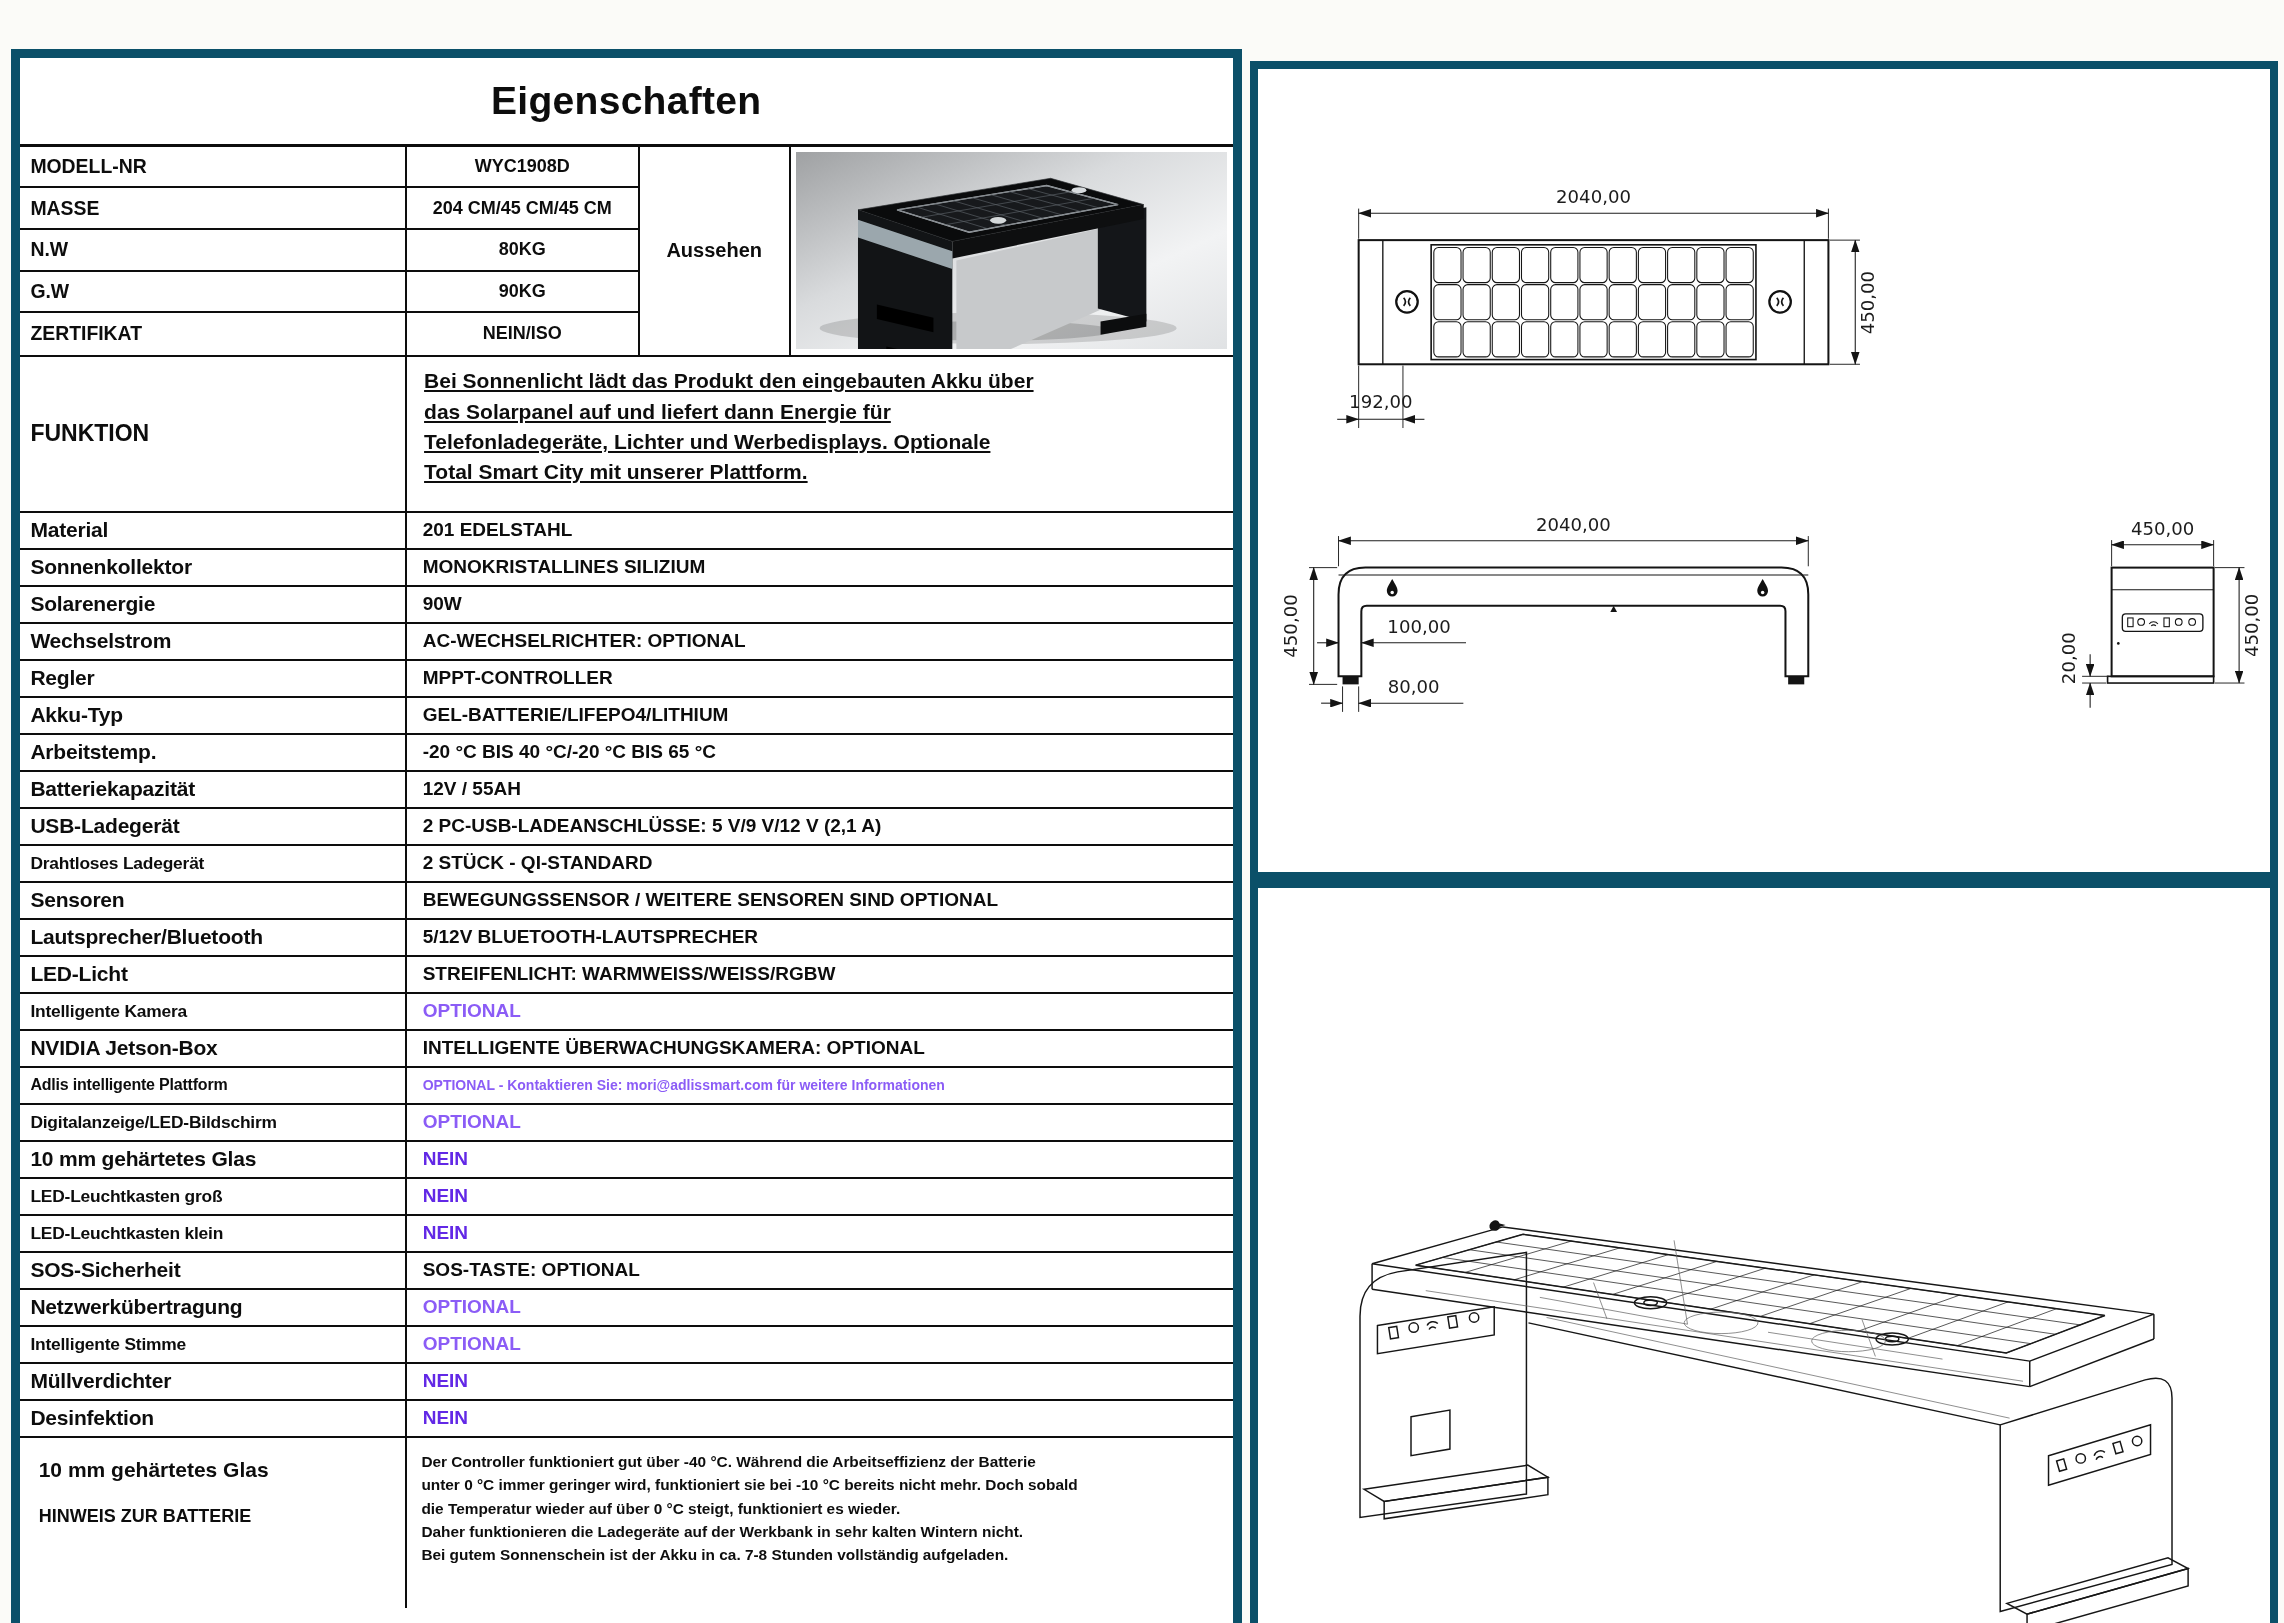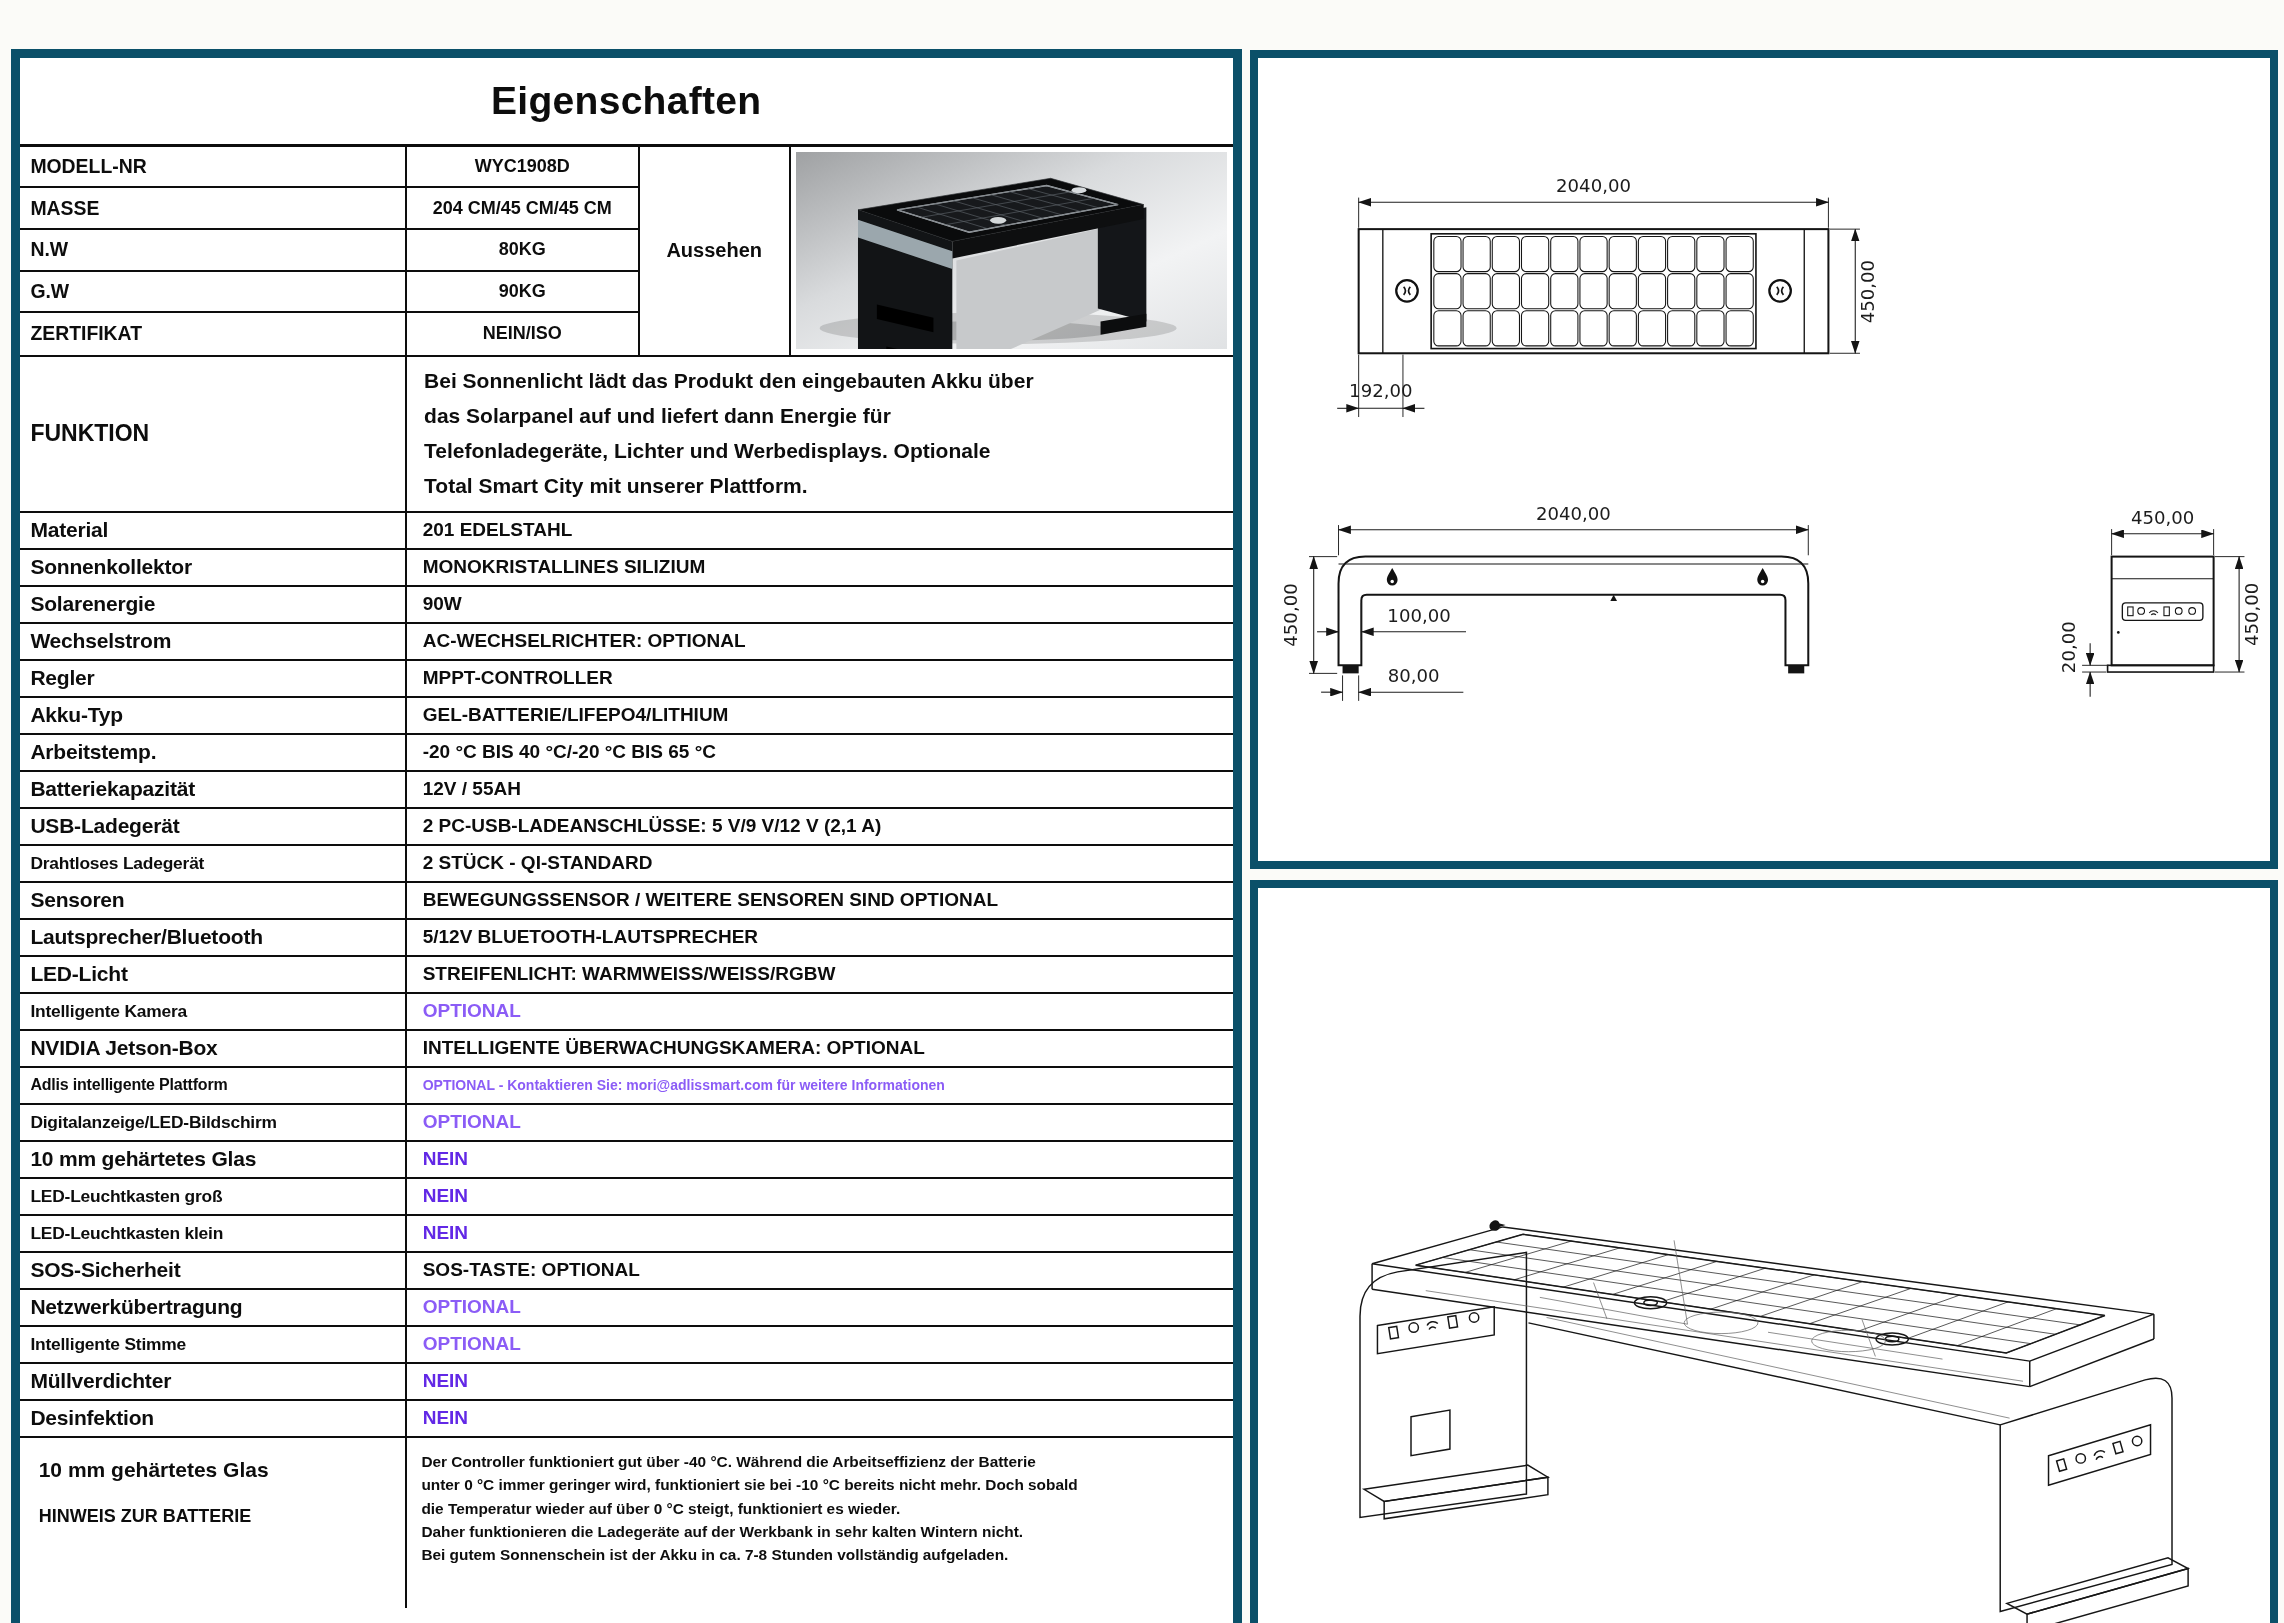--- a/index.html
+++ b/index.html
@@ -1,19 +1,19 @@
 <!DOCTYPE html>
 <html style="font-size:10.7px"><head>
 <meta charset="utf-8">
 <style>
   html,body{margin:0;padding:0;background:#fbfbf8;font-family:"Liberation Sans",sans-serif;color:#0d0d0d;}
   .page{position:relative;width:2284px;height:1623px;overflow:hidden;}
   .panel{position:absolute;background:#fff;box-sizing:border-box;margin-top:38px;}
   .panel.left{left:10.7px;top:10.7px;width:1231px;height:1602px;border:9.4px solid #0b5069;}
-  .panel.tr{left:1250px;top:12px;width:1028px;height:819px;border:8px solid #0b5069;}
+  .panel.tr{left:1250px;top:23px;width:1028px;height:819px;border:8px solid #0b5069;}
   .panel.br{left:1250px;top:842px;width:1028px;height:771px;border:8px solid #0b5069;}
 
   h1.title{margin:0;height:89px;box-sizing:border-box;border-bottom:3.4px solid #0d0d0d;
     display:flex;align-items:center;justify-content:center;font-size:39px;font-weight:700;letter-spacing:0.3px;}
 
   
   .top-section{display:flex;height:208px;border-radius:19px;}
   .top-rows{width:618px;display:flex;flex-direction:column;}
   .trow{height:42px;box-sizing:border-box;display:flex;border-bottom:2.7px solid #0d0d0d;}
   .trow:last-child{border-bottom:none;}
@@ -21,22 +21,22 @@
     padding-left:10.7px;font-size:19.4px;font-weight:700;}
   .tvalue{flex:1;display:flex;align-items:center;justify-content:center;font-size:18px;font-weight:700;text-align:center;}
   .aussehen-cell{width:153px;box-sizing:border-box;border-left:2.7px solid #0d0d0d;border-right:2.7px solid #0d0d0d;
     display:flex;align-items:center;justify-content:center;font-size:20px;font-weight:700;}
   .image-cell{flex:1;padding:5.4px;box-sizing:border-box;}
   .image-cell svg{width:100%;height:100%;display:block;}
 
   .funktion-row{height:156px;box-sizing:border-box;border-top:2.7px solid #0d0d0d;display:flex;}
   .f-label{width:387px;box-sizing:border-box;border-right:2.7px solid #0d0d0d;display:flex;align-items:center;
     padding-left:10.7px;font-size:23px;font-weight:700;}
-  .f-value{flex:1;padding:9.4px 17.4px;display:flex;flex-direction:column;justify-content:space-between;
-    font-size:21px;font-weight:700;line-height:1.45;}
+  .f-value{flex:1;padding:9.4px 17.4px;display:flex;flex-direction:column;justify-content:flex-start;
+    font-size:21px;font-weight:700;line-height:1.45;text-decoration:underline;}
 
   .srow{height:37px;box-sizing:border-box;border-top:2.7px solid #0d0d0d;display:flex;}
   .slabel{width:387px;box-sizing:border-box;border-right:2.7px solid #0d0d0d;display:flex;align-items:center;
     padding-left:10.7px;font-size:21px;font-weight:700;letter-spacing:-0.2px;}
   .slabel.sz-sm{font-size:17.4px;}
   .slabel.sz-xs{font-size:16px;}
   .svalue{flex:1;display:flex;align-items:center;padding-left:16px;font-size:19px;font-weight:700;}
   .svalue.sz-xs{font-size:14px;text-align:right;}
   .c-black{color:#0d0d0d;} .c-red{color:#8b5cf6;} .c-purple{color:#6228e6;}
 

